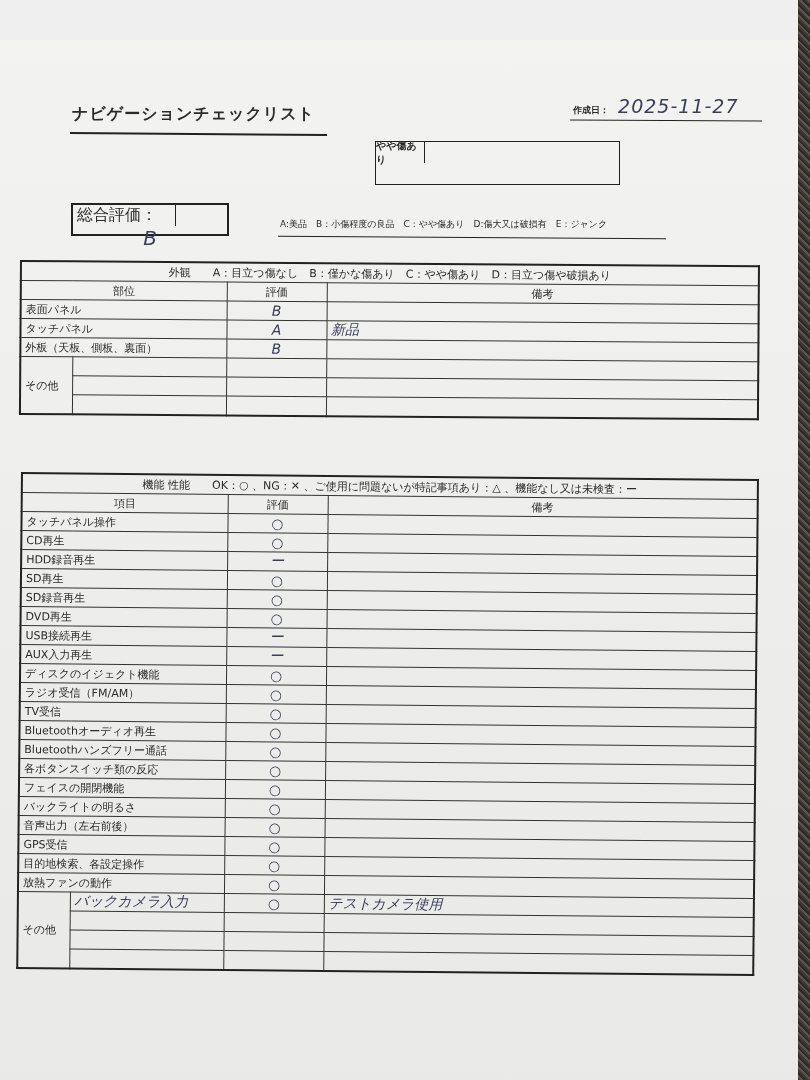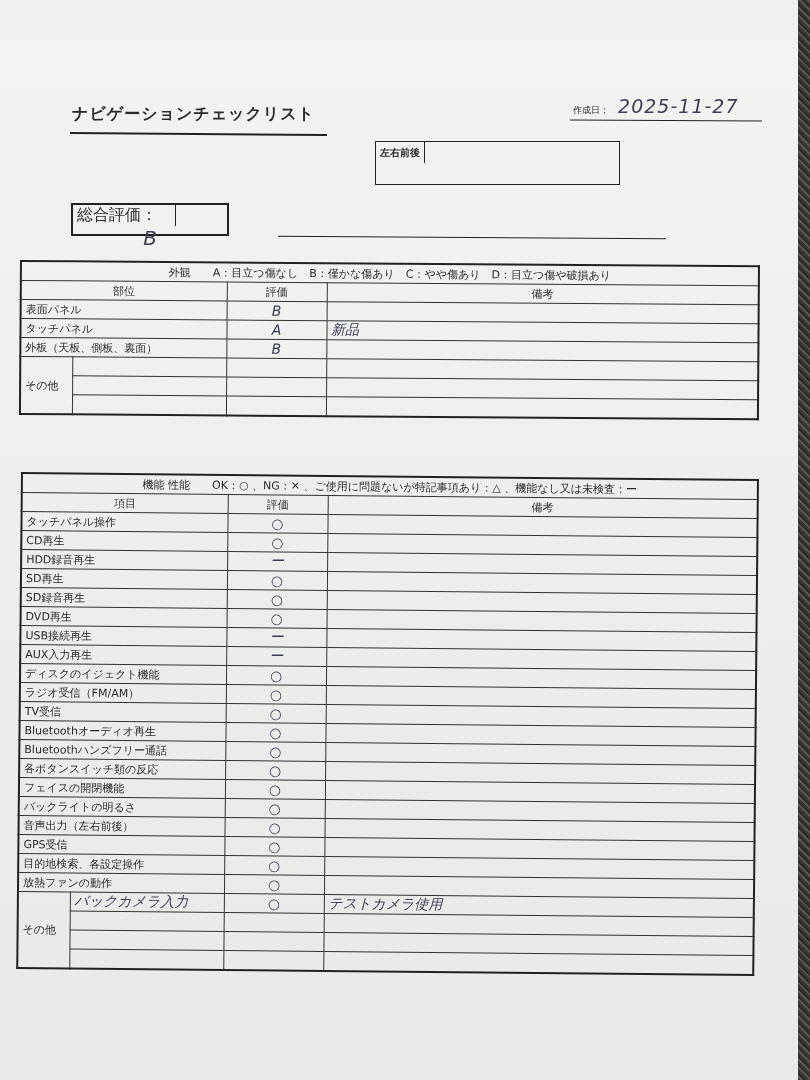--- a/index.html
+++ b/index.html
@@ -16,21 +16,21 @@
   .backdrop {
     position:absolute; right:0; top:0; width:12px; height:1080px;
     background:repeating-linear-gradient(45deg,#3d3833 0 2px,#5a544e 2px 4px,#2e2a26 4px 6px);
   }
   .hand { font-family:"DejaVu Sans", sans-serif; font-style:italic; color:#3a3f55; font-weight:300; }
   .title {
     position:absolute; left:72px; top:64px; font-size:16px; font-weight:bold; letter-spacing:1px;
   }
   .title-line { position:absolute; left:70px; top:93px; width:257px; height:2px; background:#222; transform:rotate(0.4deg); }
   .date-wrap { position:absolute; left:573px; top:55px; }
-  .date-label { font-size:9px; font-weight:normal; }
+  .date-label { font-size:9px; font-weight:bold; }
   .date-val { font-size:19px; margin-left:4px; letter-spacing:1px;text-align:right; }
   .date-line { position:absolute; left:570px; top:80px; width:192px; height:1px; background:#222; transform:rotate(0.3deg); }
 
   .model-box { position:absolute; left:375px; top:101px; width:243px; height:42px; border:1.5px solid #222; }
   .model-row { display:flex; height:21px; }
   .model-row + .model-row { border-top:1px solid #222; }
   .model-label { width:48px; border-right:1px solid #222; font-size:10px; font-weight:bold; display:flex; align-items:center; justify-content:center; }
   .model-val { flex:1; font-size:17px; padding-left:6px; line-height:21px; }
 
   .overall { position:absolute; left:71px; top:163px; width:154px; height:29px; border:2px solid #222; display:flex;flex-direction:column; }
@@ -57,29 +57,30 @@
   <div class="title-line"></div>
 
   <div class="date-wrap">
     <span class="date-label">作成日：</span>
     <span class="date-val hand">2025-11-27</span>
   </div>
   <div class="date-line"></div>
 
   <div class="model-box">
     <div class="model-row">
-      <div class="model-label">左右前後</div>
+      <div class="model-label">やや傷あり</div>
       <div class="model-val hand"></div>
     </div>
   </div>
 
   <div class="overall">
     <div class="overall-label">総合評価：</div>
     <div class="overall-val hand">B</div>
   </div>
+  <div class="legend">A:美品　B：小傷程度の良品　C：やや傷あり　D:傷大又は破損有　E：ジャンク</div>
   <div class="legend-line"></div>
 
   <table class="grid t1">
     <colgroup>
         <col style="width:52px">
         <col style="width:154px">
         <col style="width:100px">
         <col>
       </colgroup>
     <tbody>

